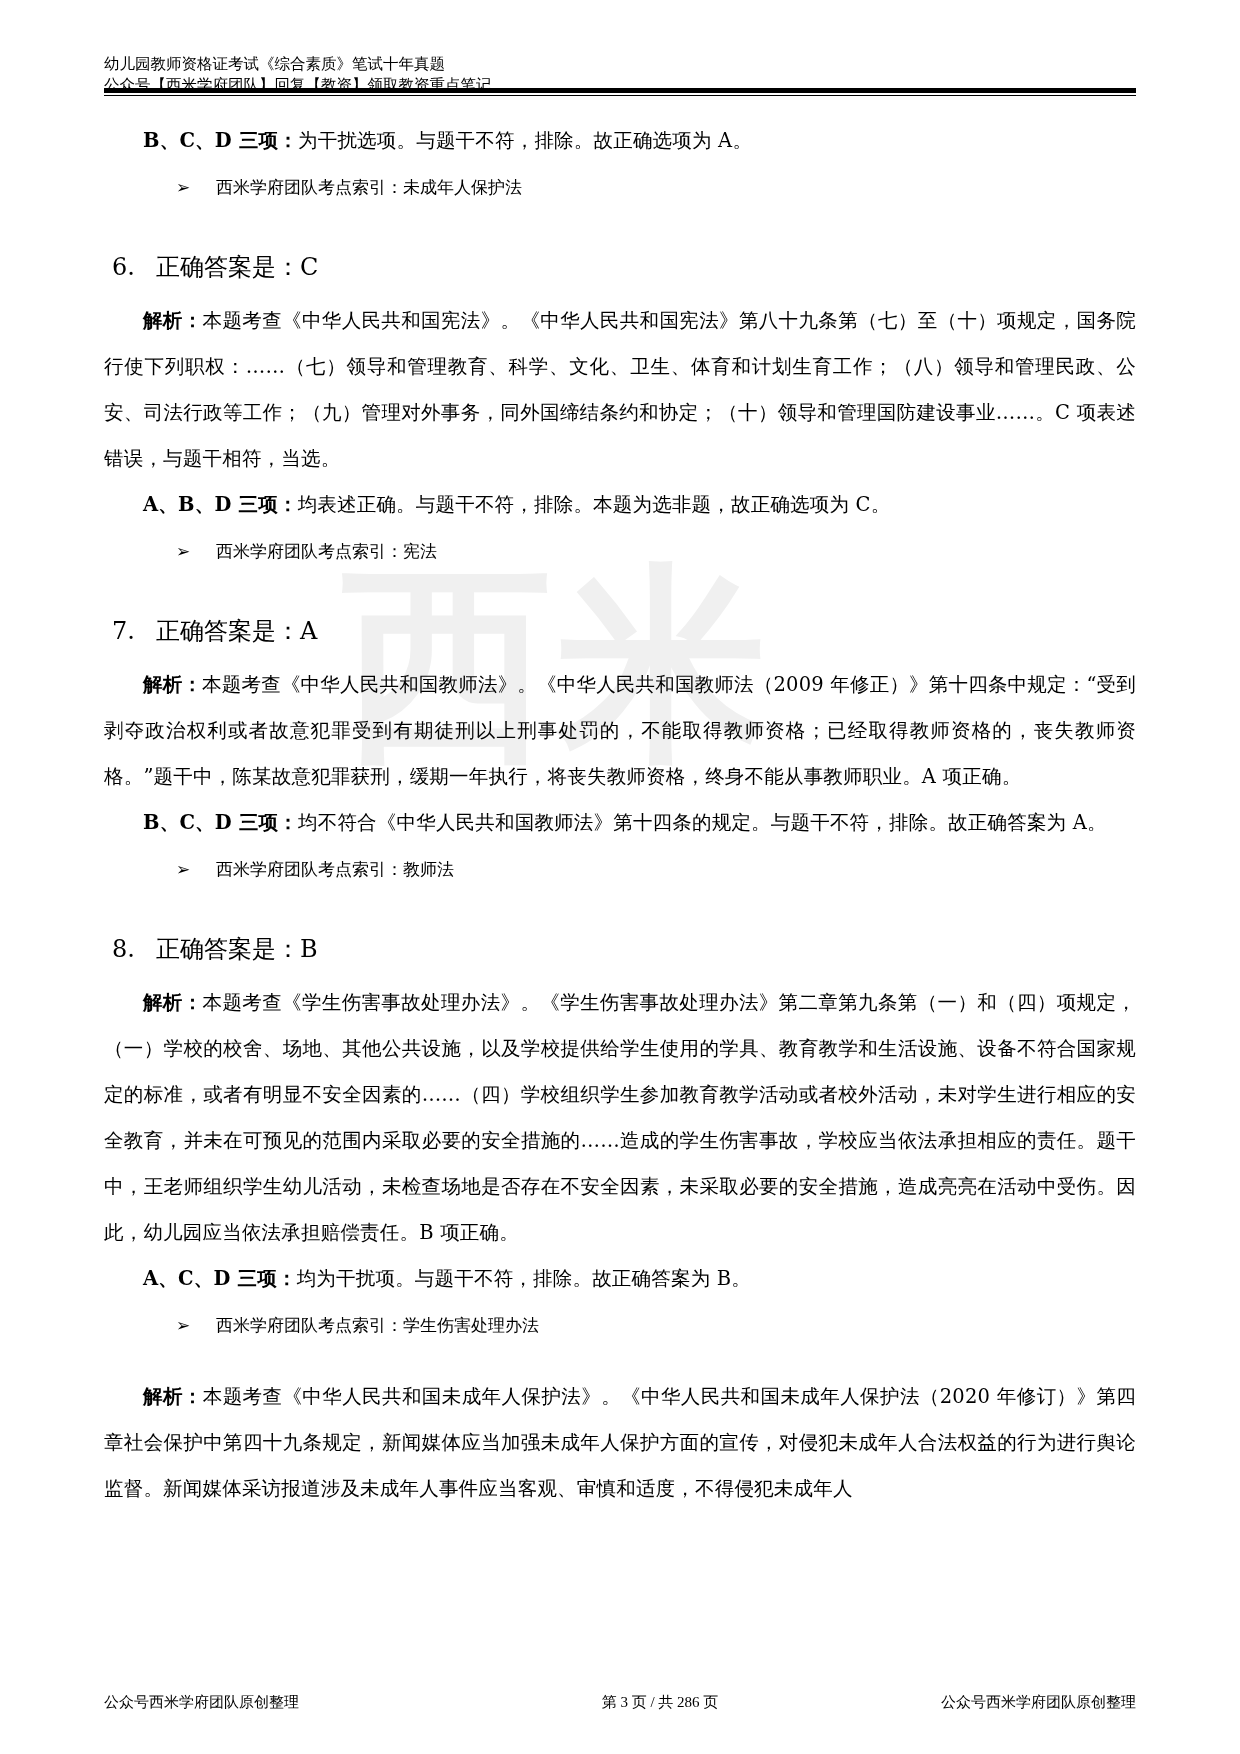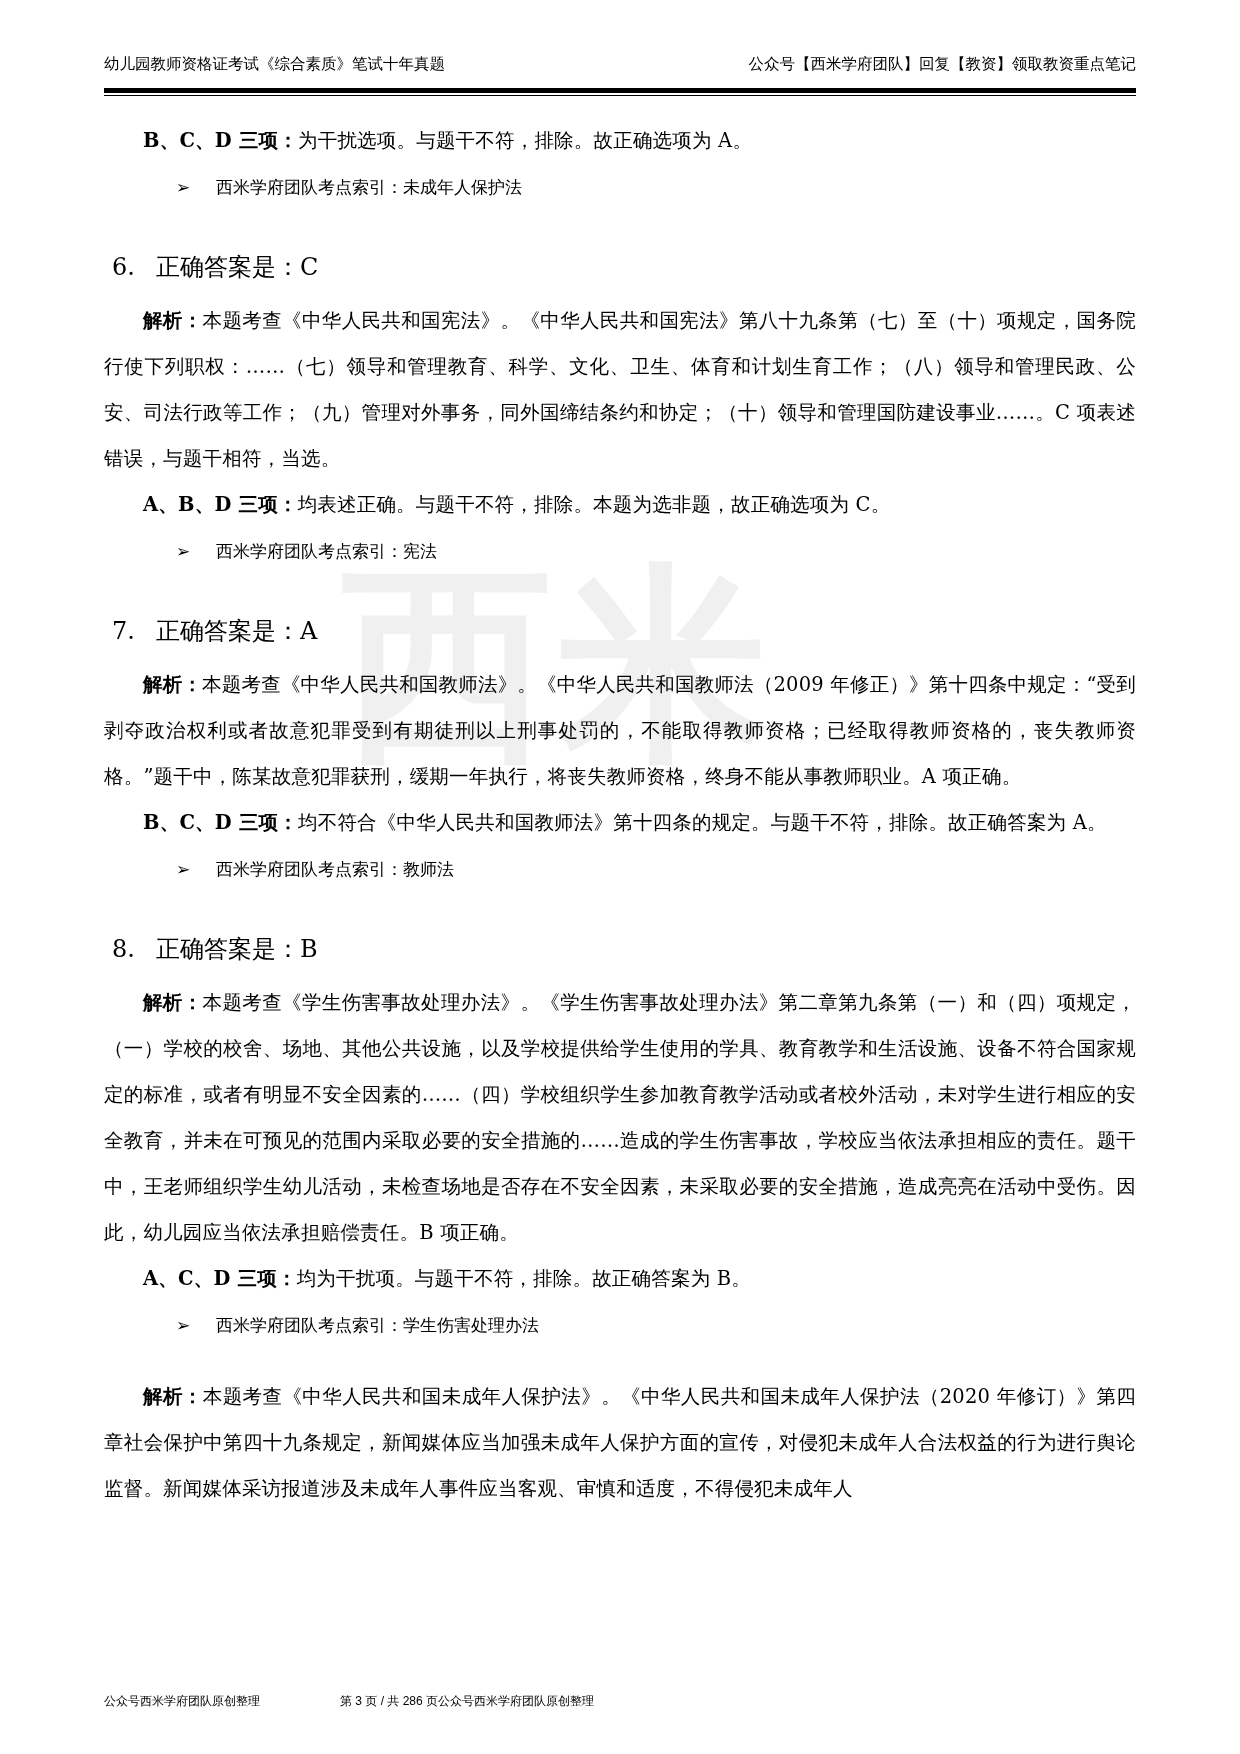--- a/index.html
+++ b/index.html
@@ -61,20 +61,21 @@
     position: absolute;
     left: 104px;
     top: 54px;
     width: 1032px;
     display: flex;
     justify-content: space-between;
     align-items: baseline;
     font-size: 15.5px;
     font-family: "DejaVu Sans", "Liberation Sans", sans-serif;
     white-space: nowrap;
+    flex-direction: column;
   }
   #header-rule {
     position: absolute;
     left: 104px;
     top: 88px;
     width: 1032px;
     height: 5px;
     background: #000000;
   }
   #header-rule-thin {
@@ -133,23 +134,24 @@
   .b { font-weight: 700; }
   .spacer-md { height: 26px; }
 
   
   #page-footer {
     position: absolute;
     left: 104px;
     top: 1660px;
     width: 1032px;
     display: flex;
+    justify-content: space-between;
     align-items: baseline;
-    font-size: 12px;
-    font-family: Liberation Sans, sans-serif;
+    font-size: 15px;
+    font-family: Liberation Serif, serif;
     white-space: nowrap;
   }
   #page-footer .f-left { flex: 0 0 auto; }
   #page-footer .f-center { flex: 0 0 auto; margin-left: 80px; margin-top: 33px; }
   #page-footer .f-right { flex: 0 0 auto; }
 </style>
 </head>
 <body>
 
 <div id="page">

